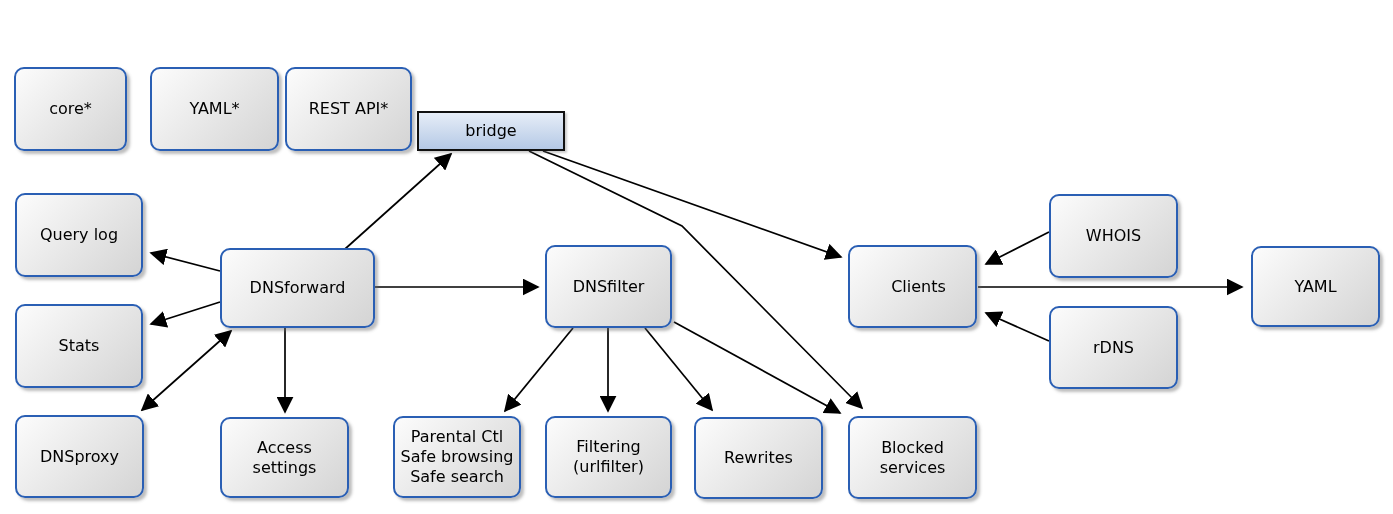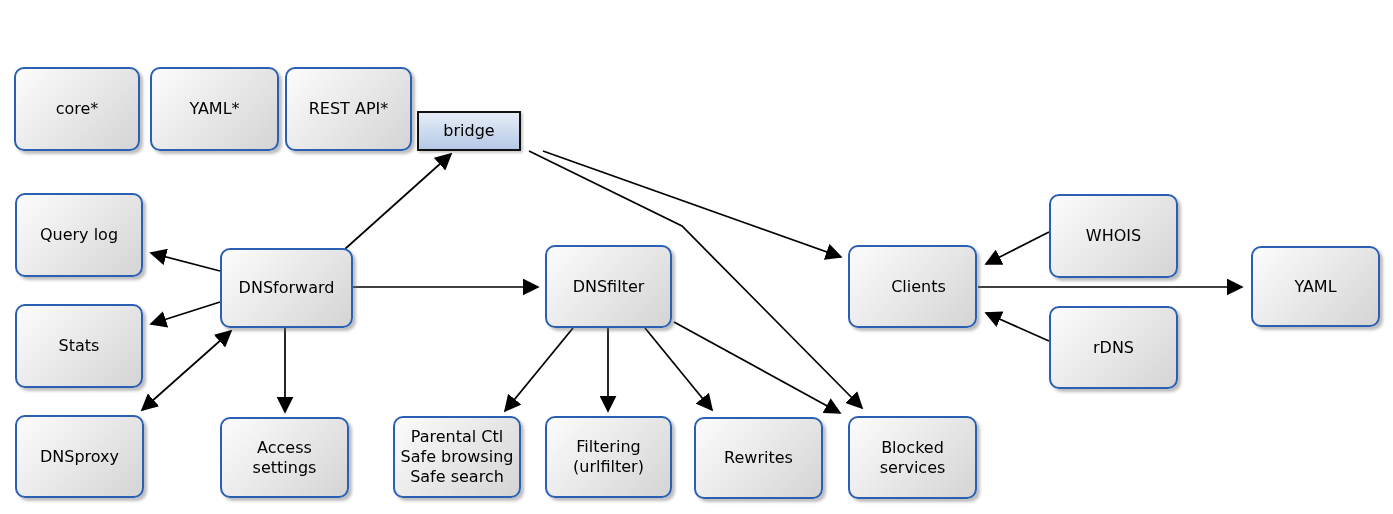--- a/index.html
+++ b/index.html
@@ -70,31 +70,31 @@
       <line x1="608" y1="328" x2="608" y2="411" marker-end="url(#ah)"></line>
       <line x1="645" y1="328" x2="712" y2="410" marker-end="url(#ah)"></line>
       <line x1="674" y1="322" x2="840" y2="413" marker-end="url(#ah)"></line>
       <line x1="1049" y1="232" x2="986" y2="264" marker-end="url(#ah)"></line>
       <line x1="1049" y1="341" x2="986" y2="313" marker-end="url(#ah)"></line>
       <line x1="978" y1="287" x2="1242" y2="287" marker-end="url(#ah)"></line>
     </g>
   </svg>
 
 
-  <div class="node" style="left:14px;  top:67px;  width:126px; height:84px;">core*</div>
+  <div class="node" style="left:14px;  top:67px;  width:113px; height:84px;">core*</div>
   <div class="node" style="left:150px; top:67px;  width:129px; height:84px;">YAML*</div>
   <div class="node" style="left:285px; top:67px;  width:127px; height:84px;">REST API*</div>
 
-  <div class="node blue" style="left:417px; top:111px; width:104px; height:40px;">bridge</div>
+  <div class="node blue" style="left:417px; top:111px; width:148px; height:40px;">bridge</div>
 
   <div class="node" style="left:15px;  top:193px; width:128px; height:84px;">Query log</div>
   <div class="node" style="left:15px;  top:304px; width:128px; height:84px;">Stats</div>
   <div class="node" style="left:15px;  top:415px; width:129px; height:83px;">DNSproxy</div>
 
-  <div class="node" style="left:220px; top:248px; width:133px; height:80px;">DNSforward</div>
+  <div class="node" style="left:220px; top:248px; width:155px; height:80px;">DNSforward</div>
   <div class="node" style="left:220px; top:417px; width:129px; height:81px;">Access
 settings</div>
   <div class="node" style="left:393px; top:416px; width:128px; height:82px;">Parental Ctl
 Safe browsing
 Safe search</div>
 
   <div class="node" style="left:545px; top:245px; width:127px; height:83px;">DNSfilter</div>
   <div class="node" style="left:545px; top:416px; width:127px; height:82px;">Filtering
 (urlfilter)</div>
   <div class="node" style="left:848px; top:416px; width:129px; height:83px;">Blocked

